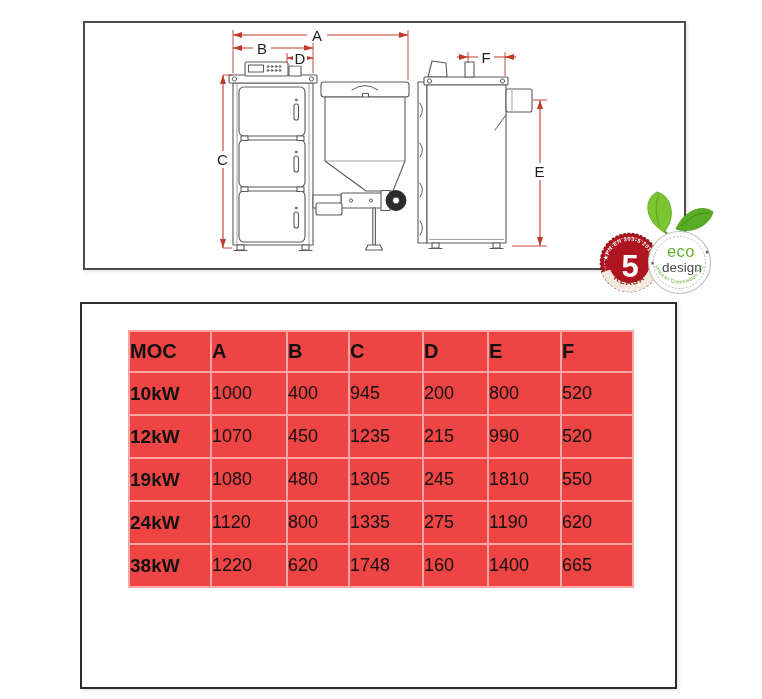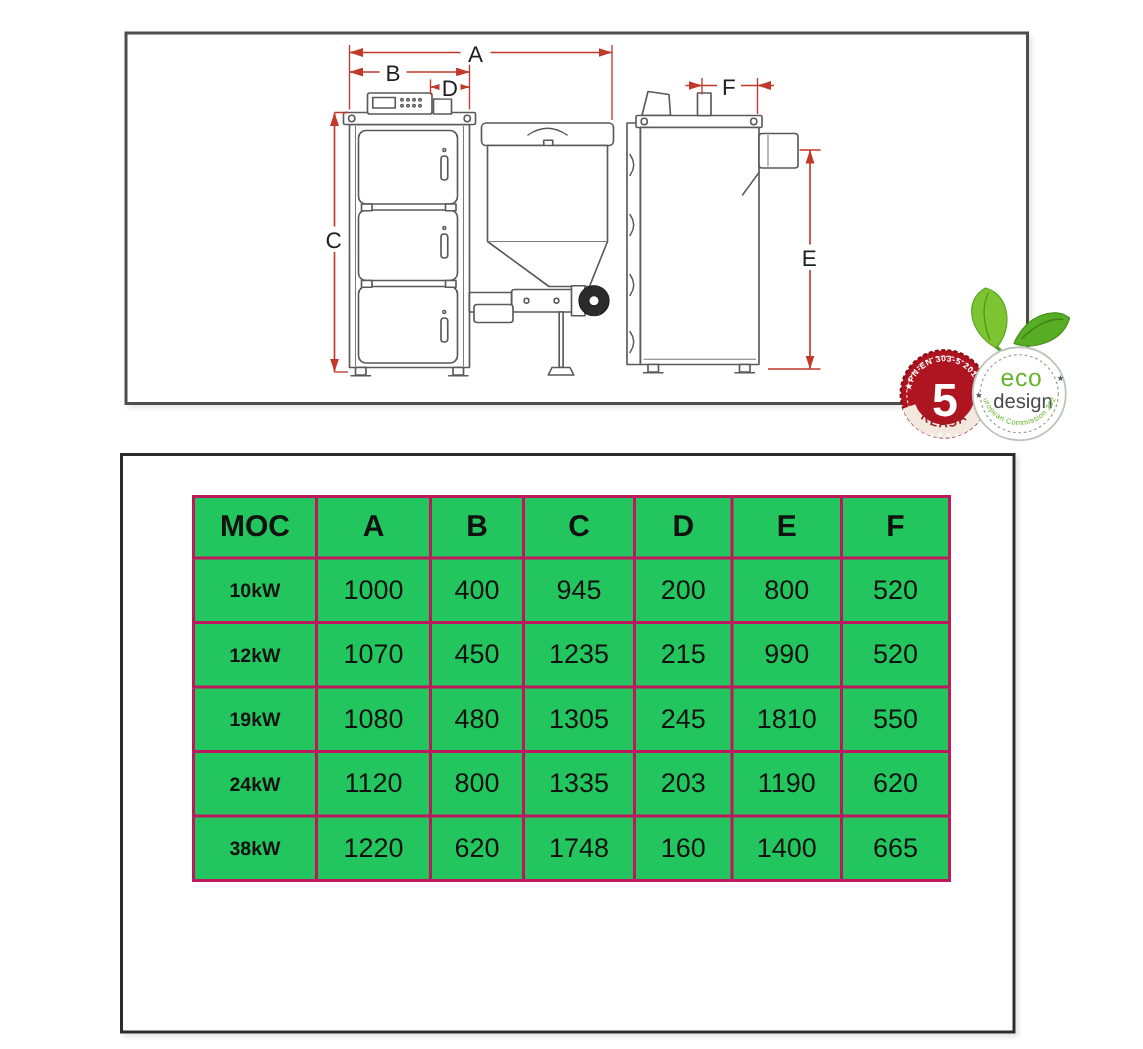--- a/index.html
+++ b/index.html
@@ -17,24 +17,24 @@
   .badges { position:absolute; left:594px; top:191px; width:130px; height:110px; z-index:6; }
   .badges svg { width:100%; height:100%; display:block; overflow:visible; }
 
   .panel-bottom {
     position:absolute; left:80px; top:302px; width:597px; height:387px;
     border:2px solid #2c2c2c; background:#fff;
     box-shadow:2px 2px 3px rgba(0,0,0,.10);
   }
 
   table.spec { position:absolute; left:46px; top:26px; border-collapse:collapse; table-layout:fixed; width:504px; }
-  .spec th, .spec td { border:2px solid #be185d; text-align:center; vertical-align:middle; background:#22c55e; color:#111; }
+  .spec th, .spec td { border:2px solid #fca5a5; text-align:left; vertical-align:middle; background:#ef4444; color:#111; }
   .spec th { height:41px; font-size:20px; font-weight:bold; }
   .spec td { height:43px; font-size:18px; font-weight:normal; }
-  .spec td.moc { font-weight:bold; font-size:13px; }
+  .spec td.moc { font-weight:bold; font-size:19px; }
 
   .footnote { position:absolute; left:33px; top:351px; font-size:13.5px; color:#161616; letter-spacing:.1px; }
 
   
   .ln   { fill:#ffffff; stroke:#5a5a5a; stroke-width:1.1; stroke-linejoin:round; }
   .lnf  { fill:none;    stroke:#5a5a5a; stroke-width:1;   stroke-linecap:round; }
   .lnt  { fill:none;    stroke:#7a7a7a; stroke-width:.7; }
   .dk   { fill:#2b2b2b; stroke:#1c1c1c; stroke-width:.8; }
   .dim  { stroke:#c0392b; stroke-width:1.1; fill:none; }
   .dimthin { stroke:#c0392b; stroke-width:.9; fill:none; }
@@ -283,21 +283,21 @@
             <td>1305</td>
             <td>245</td>
             <td>1810</td>
             <td>550</td>
           </tr>
           <tr>
             <td class="moc">24kW</td>
             <td>1120</td>
             <td>800</td>
             <td>1335</td>
-            <td>203</td>
+            <td>275</td>
             <td>1190</td>
             <td>620</td>
           </tr>
           <tr>
             <td class="moc">38kW</td>
             <td>1220</td>
             <td>620</td>
             <td>1748</td>
             <td>160</td>
             <td>1400</td>

